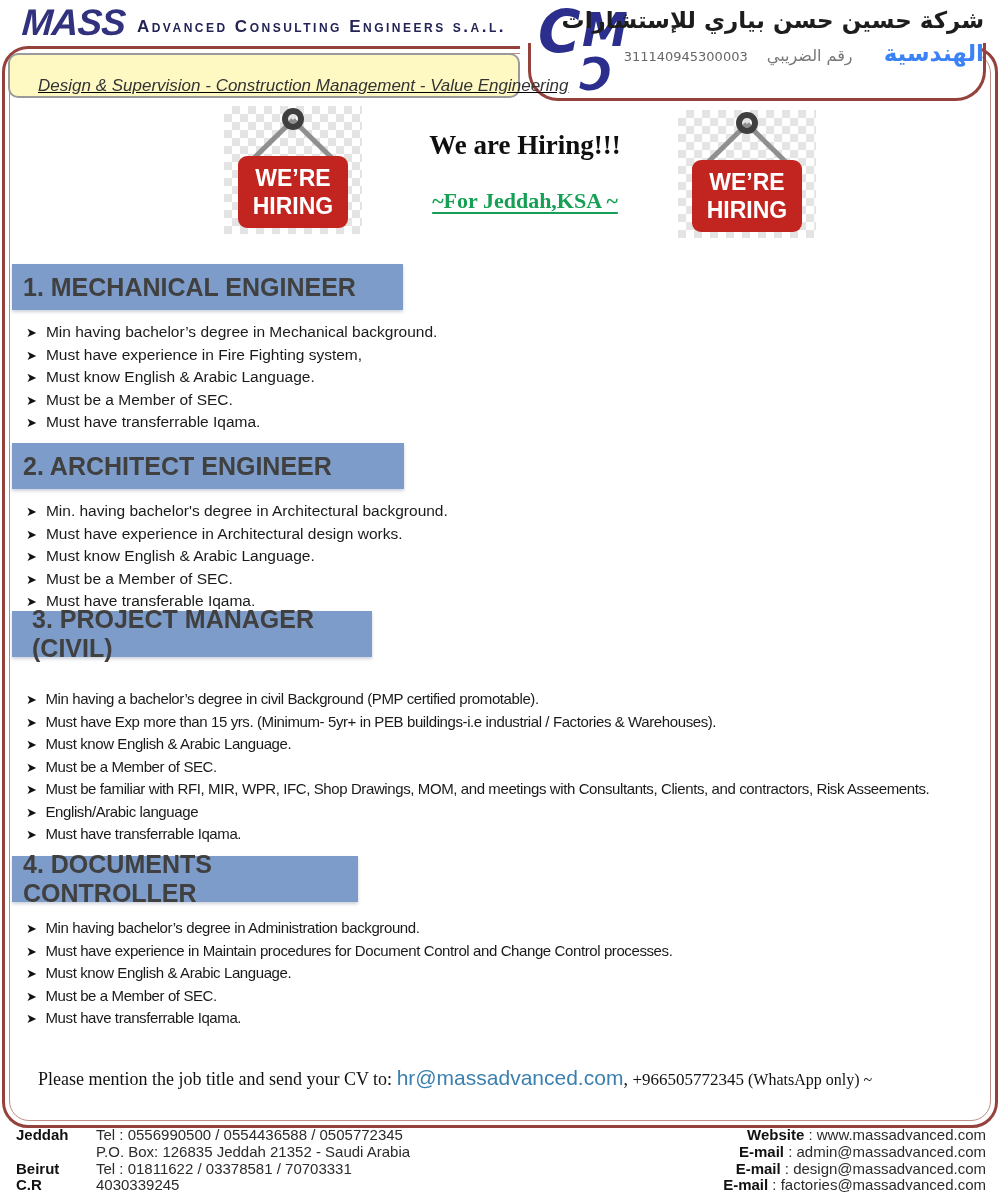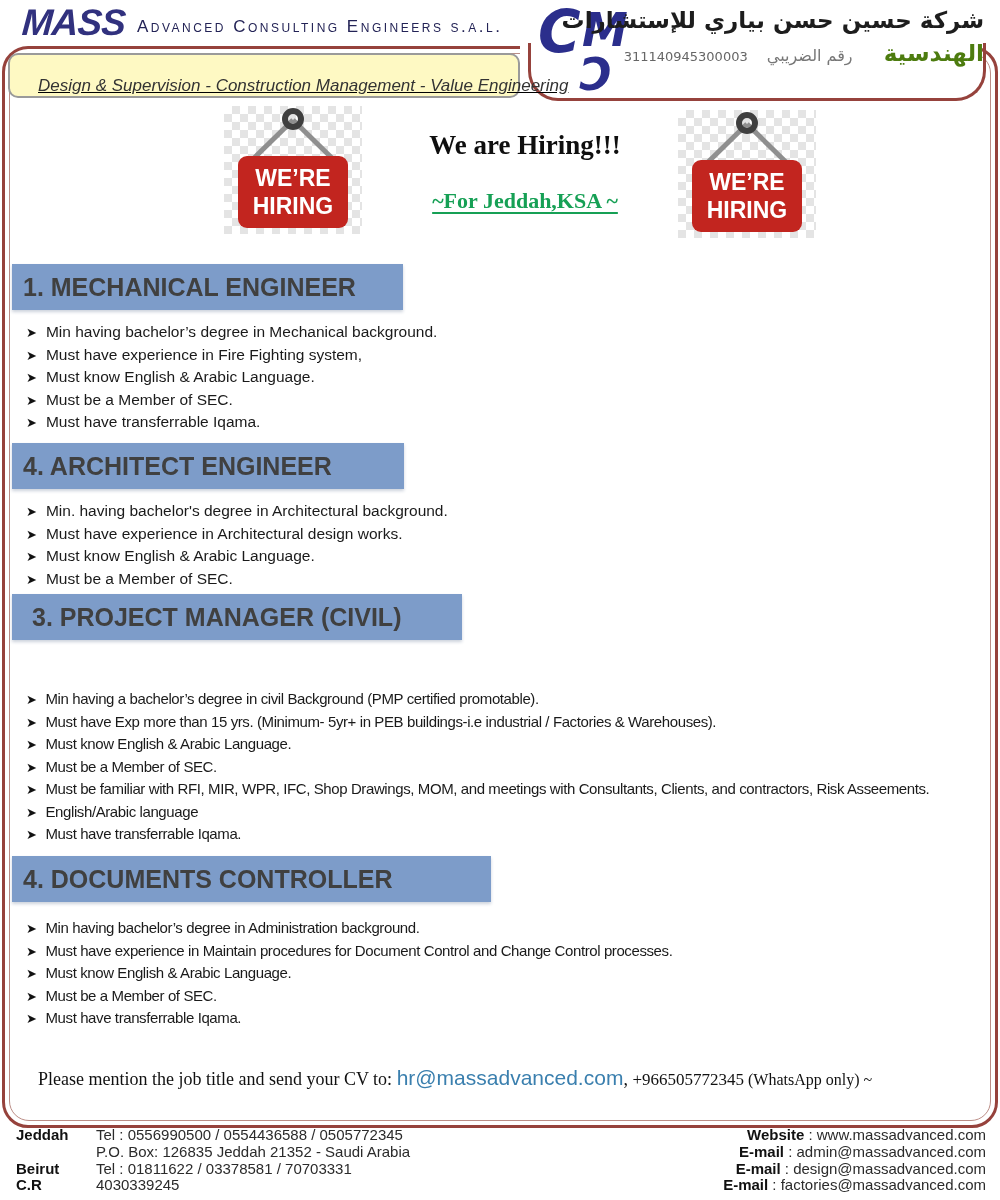--- a/index.html
+++ b/index.html
@@ -13,32 +13,32 @@
             border-radius:20px;pointer-events:none;}
 
   .header-right-bg{position:absolute;left:520px;top:0;width:462px;height:92px;background:#fff;z-index:1;}
   .swoop{position:absolute;left:528px;top:43px;width:452px;height:55px;border:3px solid #96423c;
          border-top:none;border-radius:0 0 30px 30px;z-index:2;}
 
   
   .header-left{position:absolute;left:22px;top:4px;display:flex;align-items:flex-end;gap:12px;z-index:5;}
   .mass-logo{font-style:italic;font-weight:bold;font-size:37px;line-height:38px;color:#31317e;
              letter-spacing:-1px;transform:skewX(-4deg);}
-  .company-name{font-variant:small-caps;font-weight:normal;letter-spacing:2.5px;font-size:17px;
+  .company-name{font-variant:small-caps;font-weight:bold;letter-spacing:2.5px;font-size:17px;
                 color:#232356;padding-bottom:5px;white-space:nowrap;text-align:center;}
   .tagline-box{position:absolute;left:8px;top:53px;width:508px;height:41px;background:#fef9c3;
                border:2px solid #9a9a9a;border-radius:10px;z-index:4;display:flex;align-items:flex-end;text-decoration:underline;}
   .tagline{font-style:italic;font-size:17px;color:#333;padding-left:28px;white-space:nowrap;}
 
   .cm-logo{position:absolute;left:538px;top:2px;z-index:5;}
   .arabic-block{position:absolute;right:16px;top:4px;z-index:5;text-align:right;direction:rtl;
                 font-family:"DejaVu Sans",sans-serif;}
   .arabic-line1{font-weight:bold;font-size:23px;color:#1d1d1d;line-height:32px;}
   .arabic-line2{margin-top:2px;line-height:30px;}
-  .arabic-bold{font-weight:bold;font-size:23px;color:#4d7c0f;}
+  .arabic-bold{font-weight:bold;font-size:23px;color:#3b82f6;}
   .tax-label{font-size:16px;color:#777;margin-right:26px;}
   .tax-number{font-size:13px;color:#666;margin-right:14px;direction:ltr;unicode-bidi:embed;}
 
   
   .checker{background-color:#fff;background-image:
       linear-gradient(45deg,#e4e4e4 25%,transparent 25%,transparent 75%,#e4e4e4 75%),
       linear-gradient(45deg,#e4e4e4 25%,transparent 25%,transparent 75%,#e4e4e4 75%);
       background-size:16px 16px;background-position:0 0,8px 8px;}
   .sign{position:absolute;width:138px;height:128px;z-index:3;text-align:right;}
   .sign-left{left:224px;top:106px;}
@@ -49,22 +49,22 @@
       font-family:"Liberation Serif",serif;font-weight:bold;font-size:22px;color:#16a055;
       text-decoration:underline;text-decoration-thickness:2px;text-underline-offset:4px;}
 
   
   .sec-bar{position:absolute;left:12px;height:46px;background:#7d9cc9;z-index:3;
            display:flex;align-items:center;padding-left:11px;box-sizing:border-box;
            font-weight:bold;font-size:25px;color:#404040;
            box-shadow:0 2px 3px rgba(90,110,140,.30);}
   .bar1{top:264px;width:391px;}
   .bar2{top:443px;width:392px;}
-  .bar3{top:594px;width:450px;padding-left:20px;}
-  .bar4{top:856px;width:479px;}
+  .bar3{top:611px;width:360px;padding-left:20px;}
+  .bar4{top:856px;width:346px;}
 
   ul.bullets{position:absolute;left:26px;margin:0;padding:0;list-style:none;z-index:3;}
   .list1{top:321px;} .list2{top:500px;} .list3{top:688px;} .list4{top:917px;}
   ul.bullets li{display:flex;align-items:baseline;gap:9px;line-height:21.5px;
                 font-size:15.5px;color:#1a1a1a;white-space:nowrap;}
   ul.bullets.condensed li{font-size:15px;letter-spacing:-0.4px;}
   .arrow{font-size:13px;color:#111;flex:none;}
 
   
   .cv-line{position:absolute;left:38px;top:1066px;z-index:3;white-space:nowrap;
@@ -158,21 +158,21 @@
     <li>
         <span class="arrow">➤</span>
         <span>Must be a Member of SEC.</span>
       </li>
     <li>
         <span class="arrow">➤</span>
         <span>Must have transferrable Iqama.</span>
       </li>
   </ul>
 
-  <div class="sec-bar bar2">4. ARCHITECT ENGINEER</div>
+  <div class="sec-bar bar2">2. ARCHITECT ENGINEER</div>
   <ul class="bullets list2">
     <li>
         <span class="arrow">➤</span>
         <span>Min. having bachelor's degree in Architectural background.</span>
       </li>
     <li>
         <span class="arrow">➤</span>
         <span>Must have experience in Architectural design works.</span>
       </li>
     <li>

